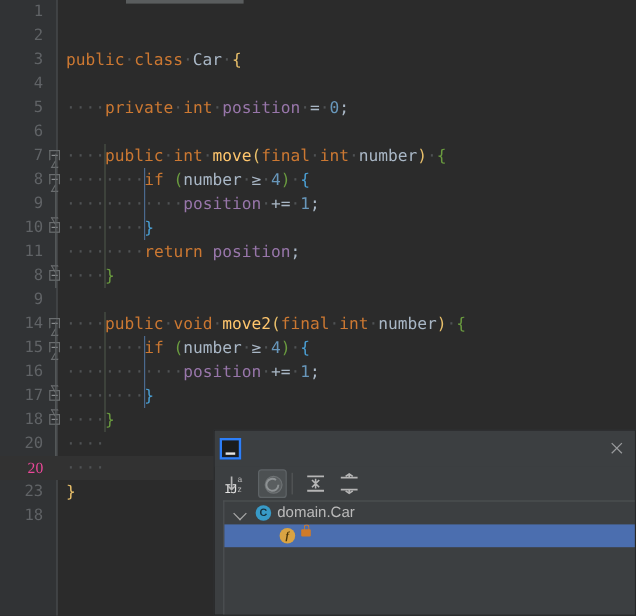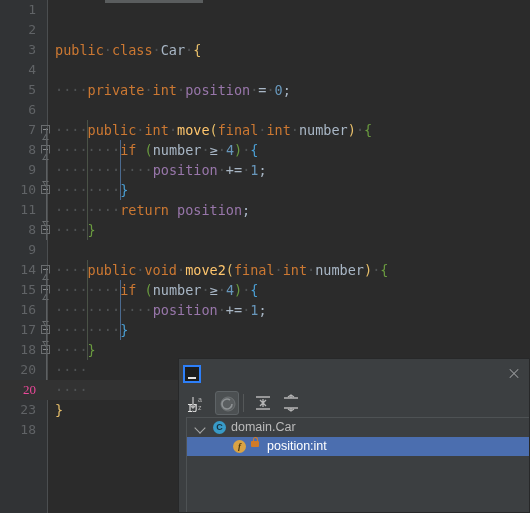--- a/index.html
+++ b/index.html
@@ -168,18 +168,17 @@
 
     <div class="tree" id="tree">
         <div class="trow">
           <span class="chev"></span>
           <span class="cicon">C</span>
           <span class="tlabel" style="left:44px">domain.Car</span>
         </div>
         <div class="trow sel">
           <span class="ficon">f</span>
           <span class="lock"></span>
-          <span class="tlabel" style="left:80px">position:int</span>
         </div>
       </div>
   </div>
 
 </div>
 
 </body></html>

